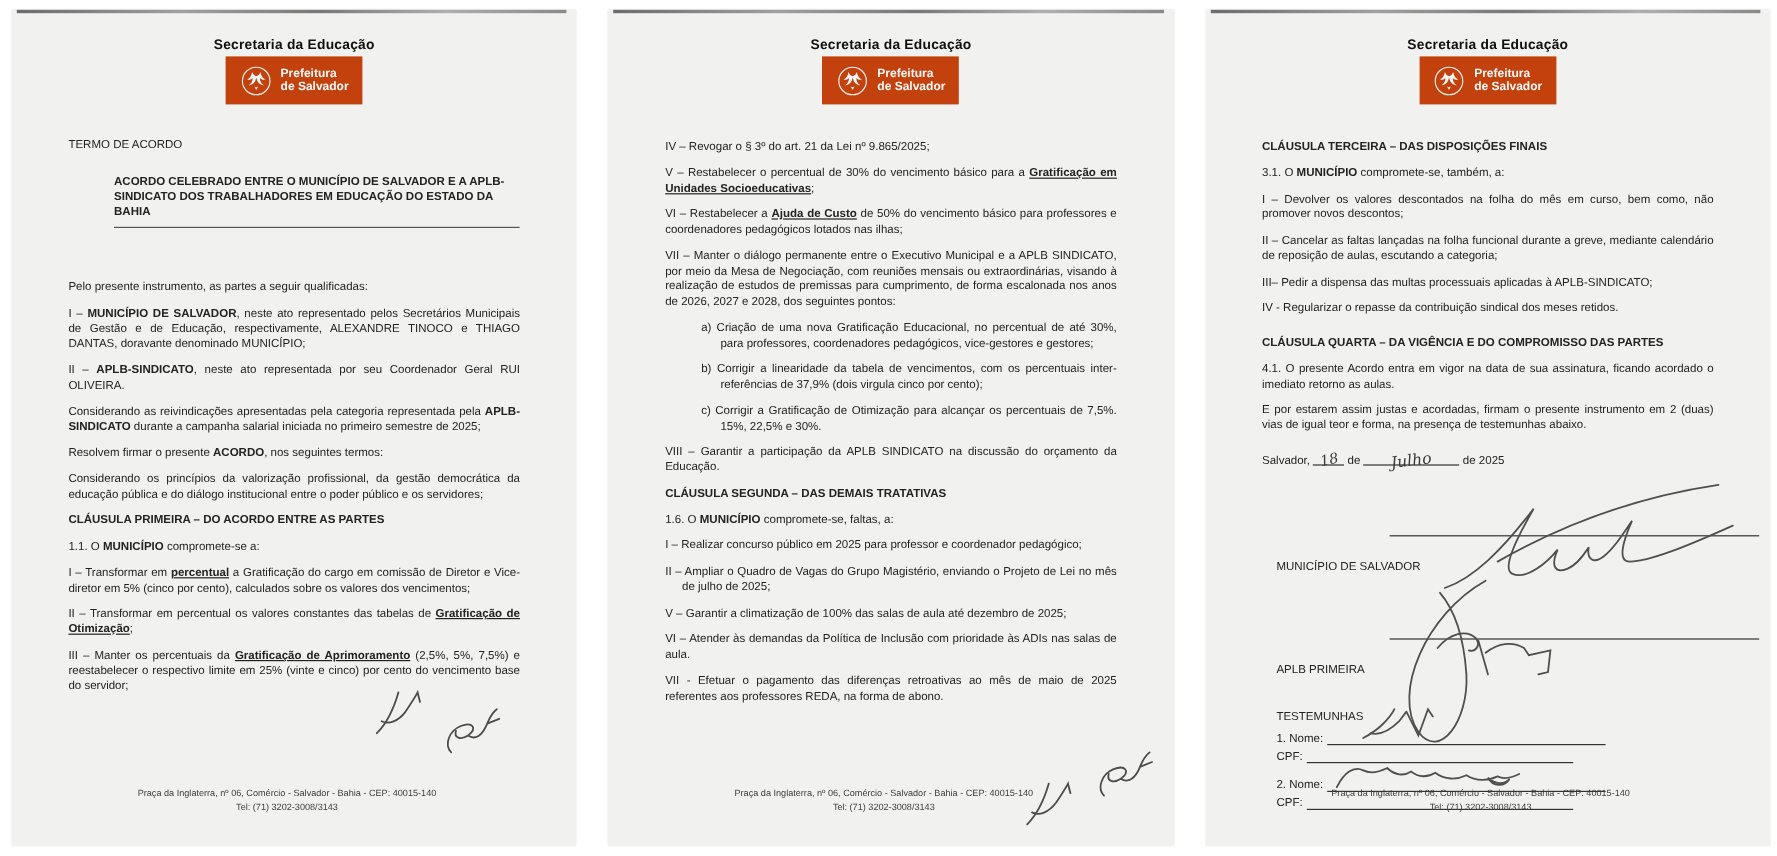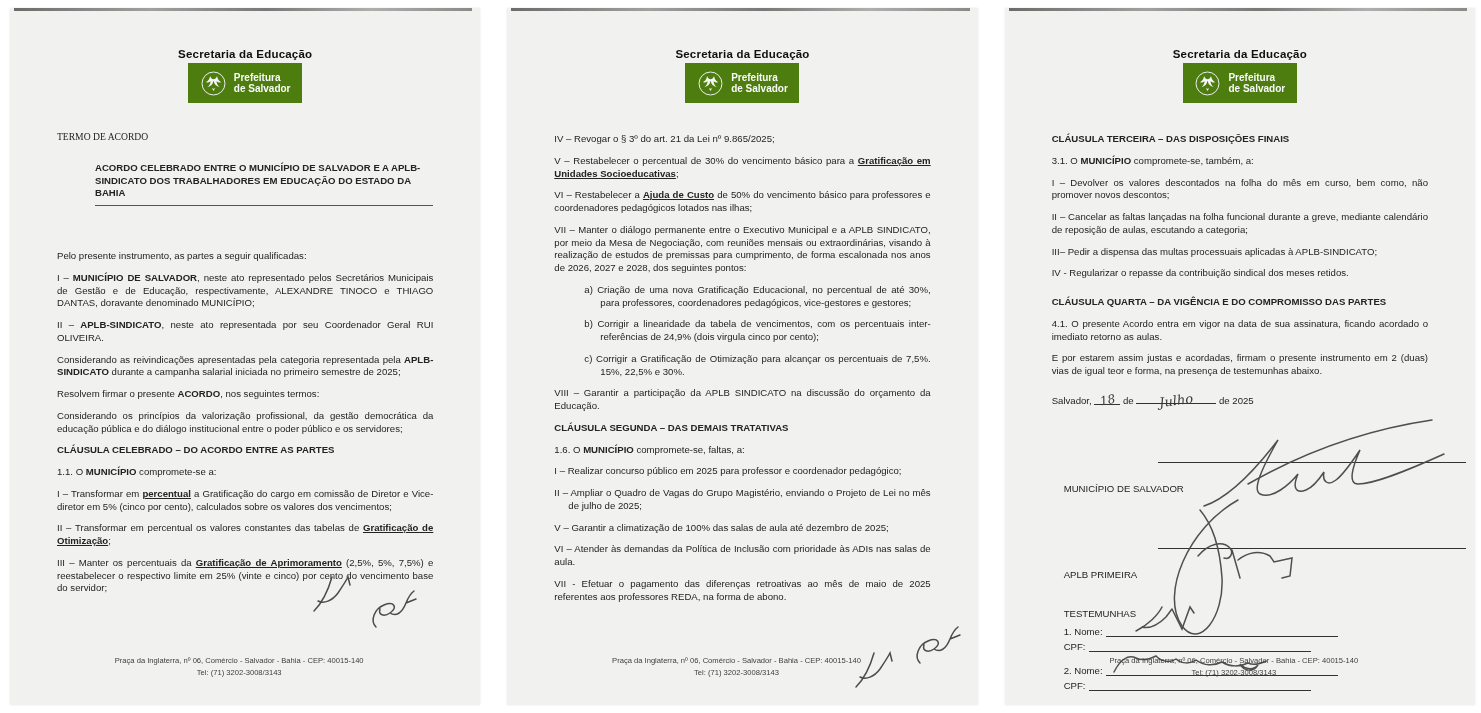--- a/index.html
+++ b/index.html
@@ -14,35 +14,35 @@
   .page{
     position:relative; flex:1 1 0; background:#f1f1ef; overflow:hidden;
     box-shadow:0 0 2px rgba(0,0,0,.10);
   }
   .scanline{
     position:absolute; top:0; left:4px; right:8px; height:3px;
     background:linear-gradient(90deg,#4a4a4a,#8c8c8c 30%,#5a5a5a 55%,#9e9e9e 78%,#707070);
     opacity:.8;
   }
   
-  .page-header{ margin-top:40px; text-align:center; }
+  .page-header{ margin-top:24px; text-align:center; }
   .secretaria{ font-weight:bold; font-size:11.5px; color:#101010; letter-spacing:.2px; }
   .logo-box{
-    margin:3px auto 0; width:114px; height:40px; background:#4d7c0f;
+    margin:3px auto 0; width:114px; height:40px; background:#c2410c;
     display:flex; align-items:center; justify-content:center; gap:7px; color:#fafafa;
   }
   .logo-emblem{ width:27px; height:27px; flex:0 0 auto; }
   .logo-text{ font-weight:bold; font-size:10px; line-height:1.15; text-align:left; }
   
   .page-body{ padding:0 47px; font-size:9.6px; line-height:1.33; }
   .blk{ margin:0 0 9px; text-align:justify; }
   .blk .b{ font-weight:bold; }
   .blk .bu{ font-weight:bold; text-decoration:underline; }
   .blk.h{ font-weight:bold; text-align:left; }
-  .blk.label{ text-align:left;font-family:Liberation Serif, serif; }
+  .blk.label{ text-align:left; }
   .blk.title{
     font-weight:bold; text-align:left;
     margin-left:38px; padding-bottom:5px; margin-bottom:44px;
     border-bottom:1px solid #555;
   }
   .blk.list{ margin-left:30px; padding-left:16px; text-indent:-16px; }
   .blk.hang{ padding-left:14px; text-indent:-14px; }
   .mt16{ margin-top:16px !important; }
   .mt28{ margin-top:28px !important; }
   .mt30{ margin-top:30px !important; }
@@ -108,21 +108,21 @@
     </div>
     <div class="page-body">
         <p class="blk label mt28 mb18"><span>TERMO DE ACORDO</span></p>
         <p class="blk title"><span>ACORDO CELEBRADO ENTRE O MUNICÍPIO DE SALVADOR E A APLB-SINDICATO DOS TRABALHADORES EM EDUCAÇÃO DO ESTADO DA BAHIA</span></p>
         <p class="blk"><span>Pelo presente instrumento, as partes a seguir qualificadas:</span></p>
         <p class="blk"><span>I – </span><span class="b">MUNICÍPIO DE SALVADOR</span><span>, neste ato representado pelos Secretários Municipais de Gestão e de Educação, respectivamente, ALEXANDRE TINOCO e THIAGO DANTAS, doravante denominado MUNICÍPIO;</span></p>
         <p class="blk"><span>II – </span><span class="b">APLB-SINDICATO</span><span>, neste ato representada por seu Coordenador Geral RUI OLIVEIRA.</span></p>
         <p class="blk"><span>Considerando as reivindicações apresentadas pela categoria representada pela </span><span class="b">APLB-SINDICATO</span><span> durante a campanha salarial iniciada no primeiro semestre de 2025;</span></p>
         <p class="blk"><span>Resolvem firmar o presente </span><span class="b">ACORDO</span><span>, nos seguintes termos:</span></p>
         <p class="blk"><span>Considerando os princípios da valorização profissional, da gestão democrática da educação pública e do diálogo institucional entre o poder público e os servidores;</span></p>
-        <p class="blk h"><span>CLÁUSULA CELEBRADO – DO ACORDO ENTRE AS PARTES</span></p>
+        <p class="blk h"><span>CLÁUSULA PRIMEIRA – DO ACORDO ENTRE AS PARTES</span></p>
         <p class="blk"><span>1.1. O </span><span class="b">MUNICÍPIO</span><span> compromete-se a:</span></p>
         <p class="blk"><span>I – Transformar em </span><span class="bu">percentual</span><span> a Gratificação do cargo em comissão de Diretor e Vice-diretor em 5% (cinco por cento), calculados sobre os valores dos vencimentos;</span></p>
         <p class="blk"><span>II – Transformar em percentual os valores constantes das tabelas de </span><span class="bu">Gratificação de Otimização</span><span>;</span></p>
         <p class="blk"><span>III – Manter os percentuais da </span><span class="bu">Gratificação de Aprimoramento</span><span> (2,5%, 5%, 7,5%) e reestabelecer o respectivo limite em 25% (vinte e cinco) por cento do vencimento base do servidor;</span></p>
       </div>
     <div class="rubricas rubricas-p1">
       <svg class="rub" style="left:0;top:6px" width="52" height="52" viewBox="0 0 52 52">
         <path d="M6 40 C14 32 20 20 24 6 M10 30 C16 33 24 30 30 22 M30 22 C34 16 38 10 40 6 L42 14"></path>
       </svg>
       <svg class="rub" style="left:60px;top:22px" width="56" height="48" viewBox="0 0 56 48">
@@ -150,21 +150,21 @@
           <div>de Salvador</div>
         </div>
       </div>
     </div>
     <div class="page-body">
         <p class="blk mt30"><span>IV – Revogar o § 3º do art. 21 da Lei nº 9.865/2025;</span></p>
         <p class="blk"><span>V – Restabelecer o percentual de 30% do vencimento básico para a </span><span class="bu">Gratificação em Unidades Socioeducativas</span><span>;</span></p>
         <p class="blk"><span>VI – Restabelecer a </span><span class="bu">Ajuda de Custo</span><span> de 50% do vencimento básico para professores e coordenadores pedagógicos lotados nas ilhas;</span></p>
         <p class="blk"><span>VII – Manter o diálogo permanente entre o Executivo Municipal e a APLB SINDICATO, por meio da Mesa de Negociação, com reuniões mensais ou extraordinárias, visando à realização de estudos de premissas para cumprimento, de forma escalonada nos anos de 2026, 2027 e 2028, dos seguintes pontos:</span></p>
         <p class="blk list"><span>a) Criação de uma nova Gratificação Educacional, no percentual de até 30%, para professores, coordenadores pedagógicos, vice-gestores e gestores;</span></p>
-        <p class="blk list"><span>b) Corrigir a linearidade da tabela de vencimentos, com os percentuais inter-referências de 24,9% (dois virgula cinco por cento);</span></p>
+        <p class="blk list"><span>b) Corrigir a linearidade da tabela de vencimentos, com os percentuais inter-referências de 37,9% (dois virgula cinco por cento);</span></p>
         <p class="blk list"><span>c) Corrigir a Gratificação de Otimização para alcançar os percentuais de 7,5%. 15%, 22,5% e 30%.</span></p>
         <p class="blk"><span>VIII – Garantir a participação da APLB SINDICATO  na discussão do orçamento da Educação.</span></p>
         <p class="blk h"><span>CLÁUSULA SEGUNDA – DAS DEMAIS TRATATIVAS</span></p>
         <p class="blk"><span>1.6. O </span><span class="b">MUNICÍPIO</span><span> compromete-se, faltas, a:</span></p>
         <p class="blk"><span>I – Realizar concurso público em 2025 para professor e coordenador pedagógico;</span></p>
         <p class="blk hang"><span>II – Ampliar o Quadro de Vagas do Grupo Magistério, enviando o Projeto de Lei no mês de julho de 2025;</span></p>
         <p class="blk"><span>V – Garantir a climatização de 100% das salas de aula até dezembro de 2025;</span></p>
         <p class="blk"><span>VI – Atender às demandas da Política de Inclusão com prioridade às ADIs nas salas de aula.</span></p>
         <p class="blk"><span>VII  - Efetuar o pagamento das diferenças retroativas ao mês de maio de 2025 referentes aos professores REDA, na forma de abono.</span></p>
       </div>

